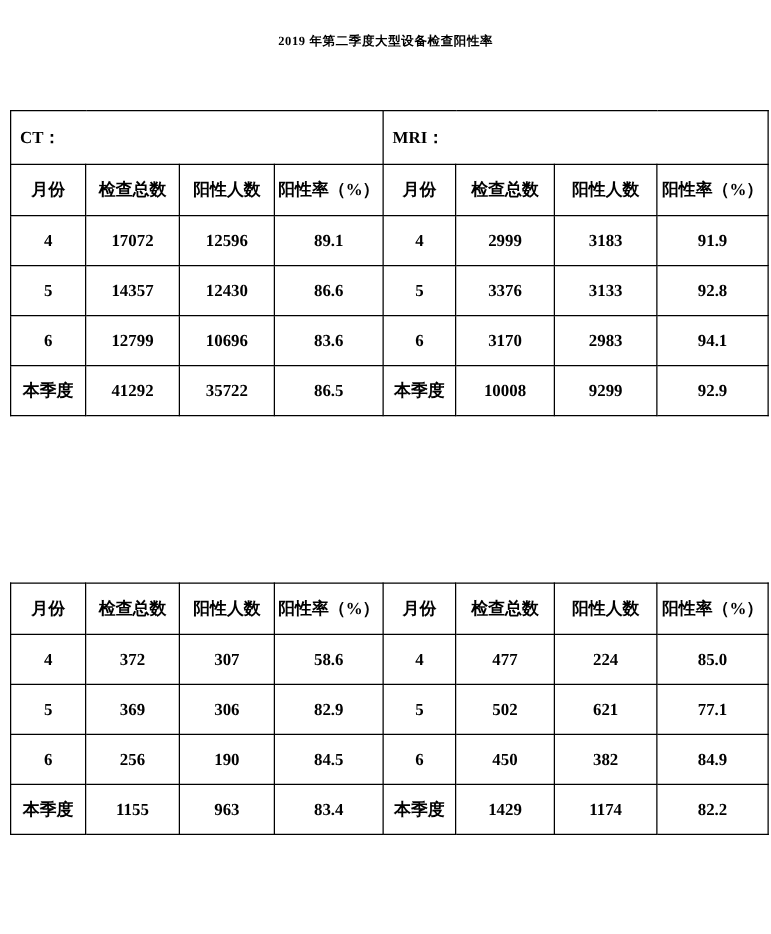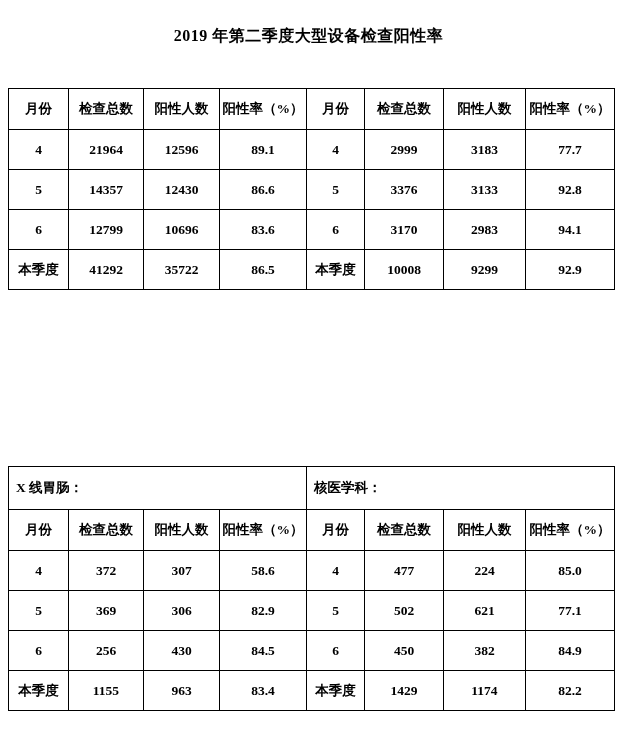--- a/index.html
+++ b/index.html
@@ -11,21 +11,21 @@
     color: #000000;
     font-family: "Liberation Serif", "DejaVu Serif", serif;
     overflow: hidden;
   }
   .doc-title {
     position: absolute;
     top: 26px;
     left: 0;
     width: 100%;
     text-align: center;
-    font-size: 16px;
+    font-size: 10px;
     font-weight: bold;
     letter-spacing: 0.5px;
   }
   table.pair {
     position: absolute;
     left: 8px;
     width: 606px;
     border-collapse: collapse;
     table-layout: fixed;
   }
@@ -56,39 +56,43 @@
       <col style="width:60px">
         <col style="width:75px">
         <col style="width:76px">
         <col style="width:87px">
       <col style="width:58px">
         <col style="width:79px">
         <col style="width:82px">
         <col style="width:89px">
     </colgroup>
     <tbody>
+        <tr class="name-row">
+      <td colspan="4">CT：</td>
+      <td colspan="4">MRI：</td>
+    </tr>
     <tr class="head-row">
       <td>月份</td>
       <td>检查总数</td>
       <td>阳性人数</td>
       <td>阳性率（%）</td>
       <td>月份</td>
       <td>检查总数</td>
       <td>阳性人数</td>
       <td>阳性率（%）</td>
     </tr>
     <tr class="data-row">
       <td>4</td>
-      <td>21964</td>
+      <td>17072</td>
       <td>12596</td>
       <td>89.1</td>
       <td>4</td>
       <td>2999</td>
       <td>3183</td>
-      <td>77.7</td>
+      <td>91.9</td>
     </tr>
     <tr class="data-row">
       <td>5</td>
       <td>14357</td>
       <td>12430</td>
       <td>86.6</td>
       <td>5</td>
       <td>3376</td>
       <td>3133</td>
       <td>92.8</td>
@@ -121,24 +125,20 @@
       <col style="width:60px">
         <col style="width:75px">
         <col style="width:76px">
         <col style="width:87px">
       <col style="width:58px">
         <col style="width:79px">
         <col style="width:82px">
         <col style="width:89px">
     </colgroup>
     <tbody>
-        <tr class="name-row">
-      <td colspan="4">X 线胃肠：</td>
-      <td colspan="4">核医学科：</td>
-    </tr>
     <tr class="head-row">
       <td>月份</td>
       <td>检查总数</td>
       <td>阳性人数</td>
       <td>阳性率（%）</td>
       <td>月份</td>
       <td>检查总数</td>
       <td>阳性人数</td>
       <td>阳性率（%）</td>
     </tr>
@@ -158,21 +158,21 @@
       <td>306</td>
       <td>82.9</td>
       <td>5</td>
       <td>502</td>
       <td>621</td>
       <td>77.1</td>
     </tr>
     <tr class="data-row">
       <td>6</td>
       <td>256</td>
-      <td>430</td>
+      <td>190</td>
       <td>84.5</td>
       <td>6</td>
       <td>450</td>
       <td>382</td>
       <td>84.9</td>
     </tr>
     <tr class="data-row">
       <td>本季度</td>
       <td>1155</td>
       <td>963</td>

